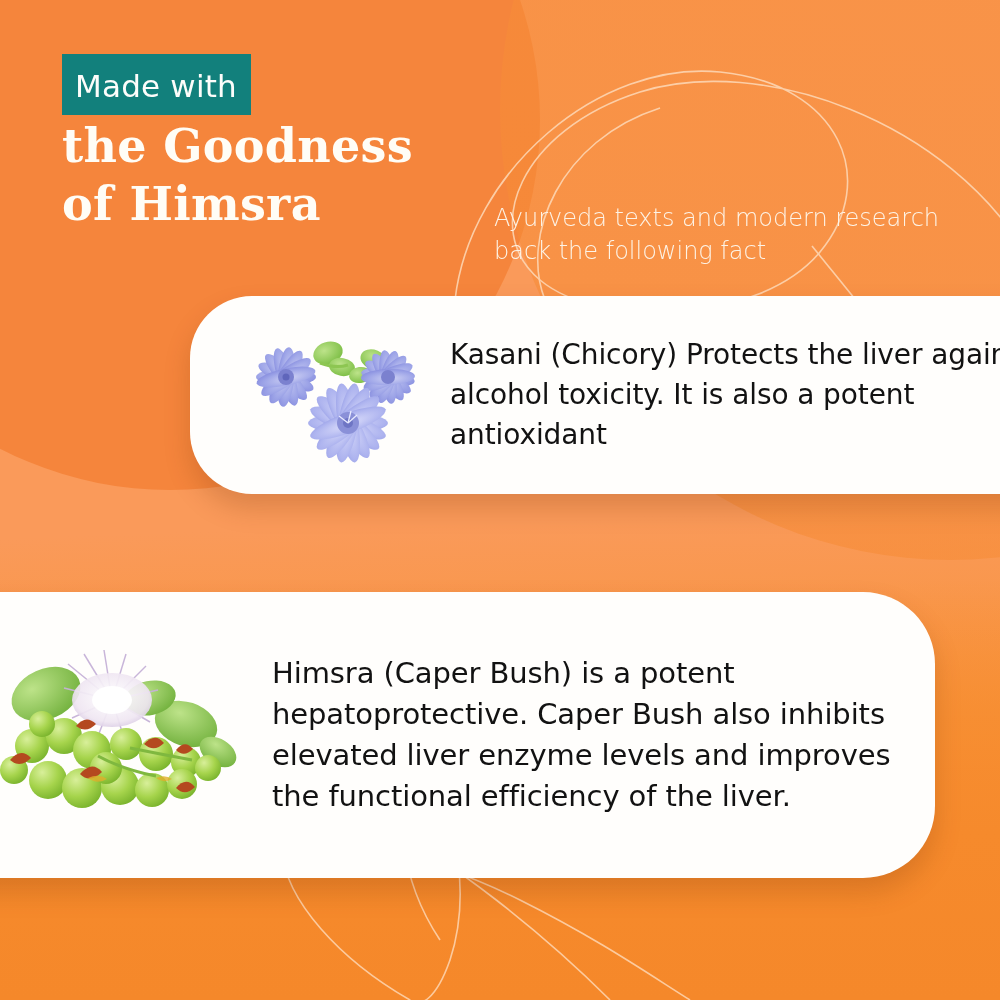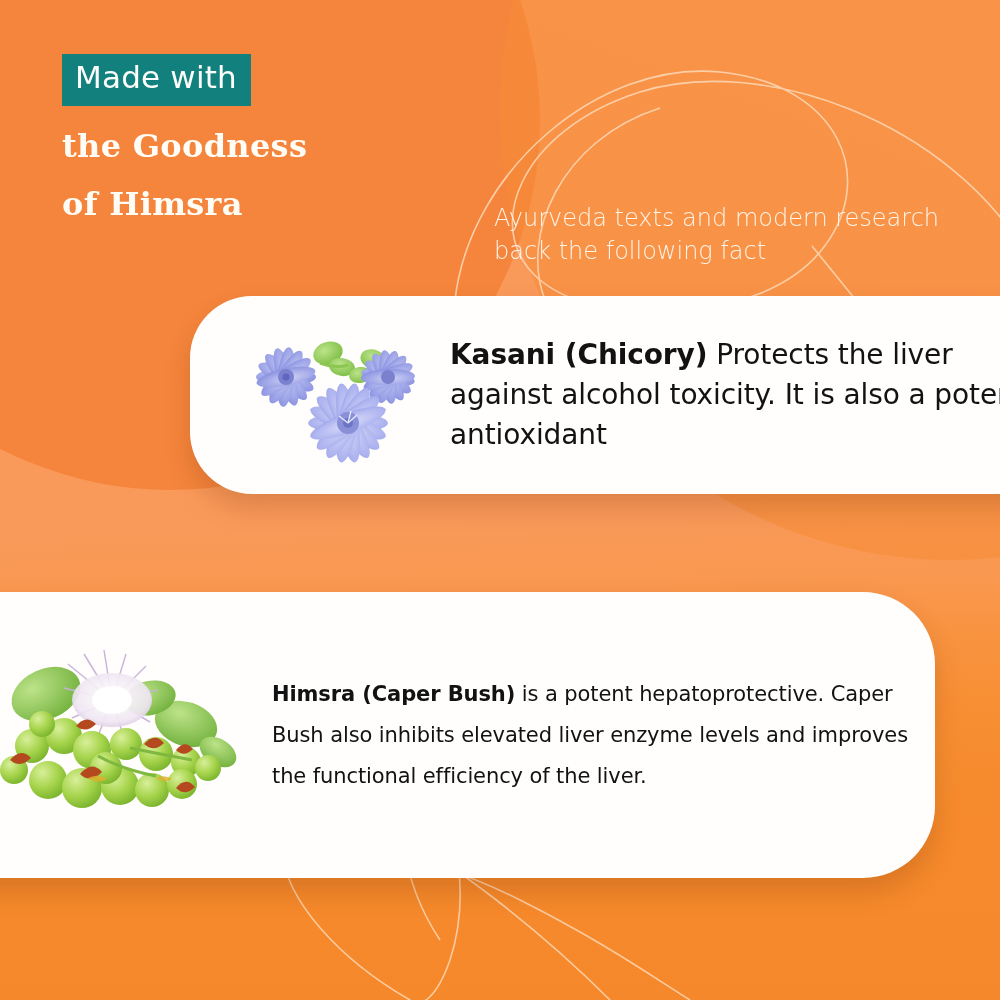--- a/index.html
+++ b/index.html
@@ -47,34 +47,34 @@
   .header { position:absolute; left:0; top:0; width:100%; }
 
   .badge {
     position:absolute;
     left:62px; top:54px;
     background:#12807c;
     color:#fdfdfb;
     font-size:31px;
     line-height:1;
     letter-spacing:.2px;
-    padding:8px 14px 13px 13px;
+    padding:17px 14px 13px 13px;
     white-space:nowrap;
     font-family:"DejaVu Sans", sans-serif;
     font-weight:400;
   }
 
   .headline {
     position:absolute;
     left:62px; top:117px;
     width:480px;
     color:#fffdf6;
     font-family:"DejaVu Serif", serif;
     font-weight:700;
-    font-size:32px;
+    font-size:46px;
     line-height:58px;
     letter-spacing:.3px;
   }
 
   .subcopy {
     position:absolute;
     left:470px; top:202px;
     width:500px;
     color:#fdf3e6;
     font-size:24px;
@@ -116,22 +116,22 @@
   .card-figure svg { display:block; width:100%; height:100%; }
 
   .card-text {
     color:#121212;
     font-size:28px;
     line-height:40px;
     font-family:"DejaVu Sans", sans-serif;
     font-weight:400;
     letter-spacing:-.1px;
   }
-  .card--two .card-text { font-size:21px; line-height:41px; }
-  .card-text b { font-weight:700;margin-top:32px; }
+  .card--two .card-text { font-size:29px; line-height:41px; }
+  .card-text b { font-weight:400;margin-top:32px; }
 </style>
 </head>
 <body>
 
 <div class="poster">
 
   <div class="bg-circle-main"></div>
   <div class="bg-circle-soft"></div>
   <div class="bg-sheet-bottom"></div>
 

